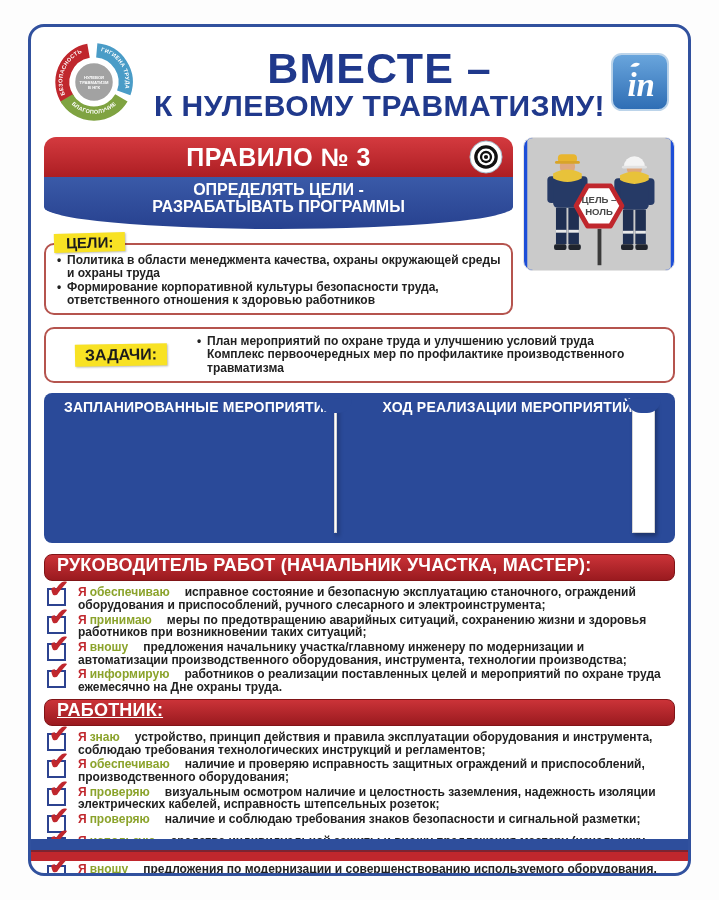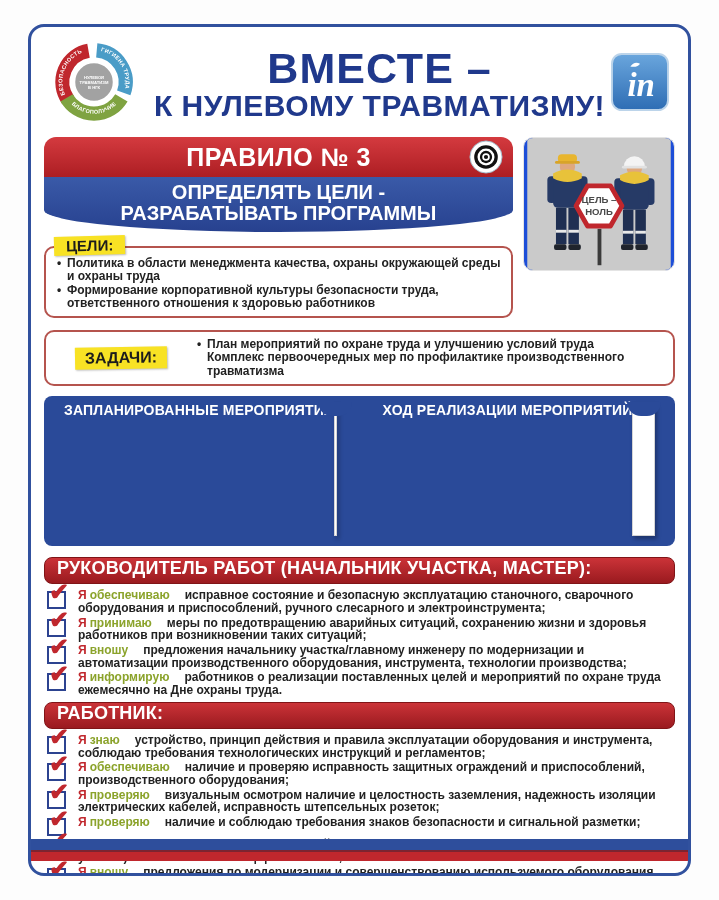--- a/index.html
+++ b/index.html
@@ -23,21 +23,21 @@
   .rule-top {
     height:40px; background:linear-gradient(#d43a3f,#ad1e23);
     border-radius:12px 12px 0 0; position:relative;
     display:flex; align-items:center; justify-content:center;
     color:#fff; font-weight:bold; font-size:25px; letter-spacing:.5px;
   }
   .target-icon { position:absolute; right:10px; top:3px; }
   .rule-bottom {
     min-height:52px; background:linear-gradient(#3a5aa8,#27418f);
     border-radius:0 0 50% 50% / 0 0 22px 22px;
-    text-align:center; color:#fff; font-weight:bold; font-size:20px;
+    text-align:center; color:#fff; font-weight:bold; font-size:16px;
     line-height:1.05; padding:5px 6px 8px;
   }
   .photo-box {
     flex:0 0 152px; height:134px; background:#1d4ed8;
     border-radius:10px; overflow:hidden; border:1px solid #e4e4e4;
   }
   
   .framed-box {
     position:relative; border:2px solid #b5544e; border-radius:10px;
     background:#fff;
@@ -81,21 +81,21 @@
     position:absolute; top:-1px; left:50%; transform:translateX(-50%);
     width:34px; height:14px; background:#2a4a99; border-radius:0 0 17px 17px;
   }
   
   .section-banner {
     margin-top:11px; height:27px; border-radius:8px;
     background:linear-gradient(#cb3338,#9a1a1f); border:1px solid #801417;
     display:flex; align-items:flex-start; padding:0 12px;
     color:#fff; font-weight:bold; font-size:18px; letter-spacing:.2px;
   }
-  .section-banner.worker { margin-top:5px; }
+  .section-banner.worker { margin-top:5px;text-decoration:underline; }
   
   .checklist { margin-top:5px; }
   .check-row { display:flex; align-items:flex-start; margin:2px 0; }
   .checkbox {
     flex:0 0 19px; height:18px; border:2px solid #2c4390; background:#fff;
     position:relative; margin:2px 12px 0 3px;
   }
   .check-mark {
     position:absolute; left:0px; top:-13px; font-size:24px; line-height:1;
     color:#c0272d; font-weight:bold;
@@ -253,21 +253,21 @@
   </div>
 
   <div class="section-banner">
     <span>РУКОВОДИТЕЛЬ РАБОТ (НАЧАЛЬНИК УЧАСТКА, МАСТЕР):</span>
   </div>
   <div class="checklist">
     <div class="check-row">
       <span class="checkbox">
           <span class="check-mark">✔</span>
         </span>
-      <span class="check-text"><span class="pron">Я</span><span class="verb">обеспечиваю</span><span>исправное состояние и безопасную эксплуатацию станочного, сварочного оборудования и приспособлений, ручного слесарного и электроинструмента;</span></span>
+      <span class="check-text"><span class="pron">Я</span><span class="verb">обеспечиваю</span><span>исправное состояние и безопасную эксплуатацию станочного, ограждений оборудования и приспособлений, ручного слесарного и электроинструмента;</span></span>
     </div>
     <div class="check-row">
       <span class="checkbox">
           <span class="check-mark">✔</span>
         </span>
       <span class="check-text"><span class="pron">Я</span><span class="verb">принимаю</span><span>меры по предотвращению аварийных ситуаций, сохранению жизни и здоровья работников при возникновении таких ситуаций;</span></span>
     </div>
     <div class="check-row">
       <span class="checkbox">
           <span class="check-mark">✔</span>

